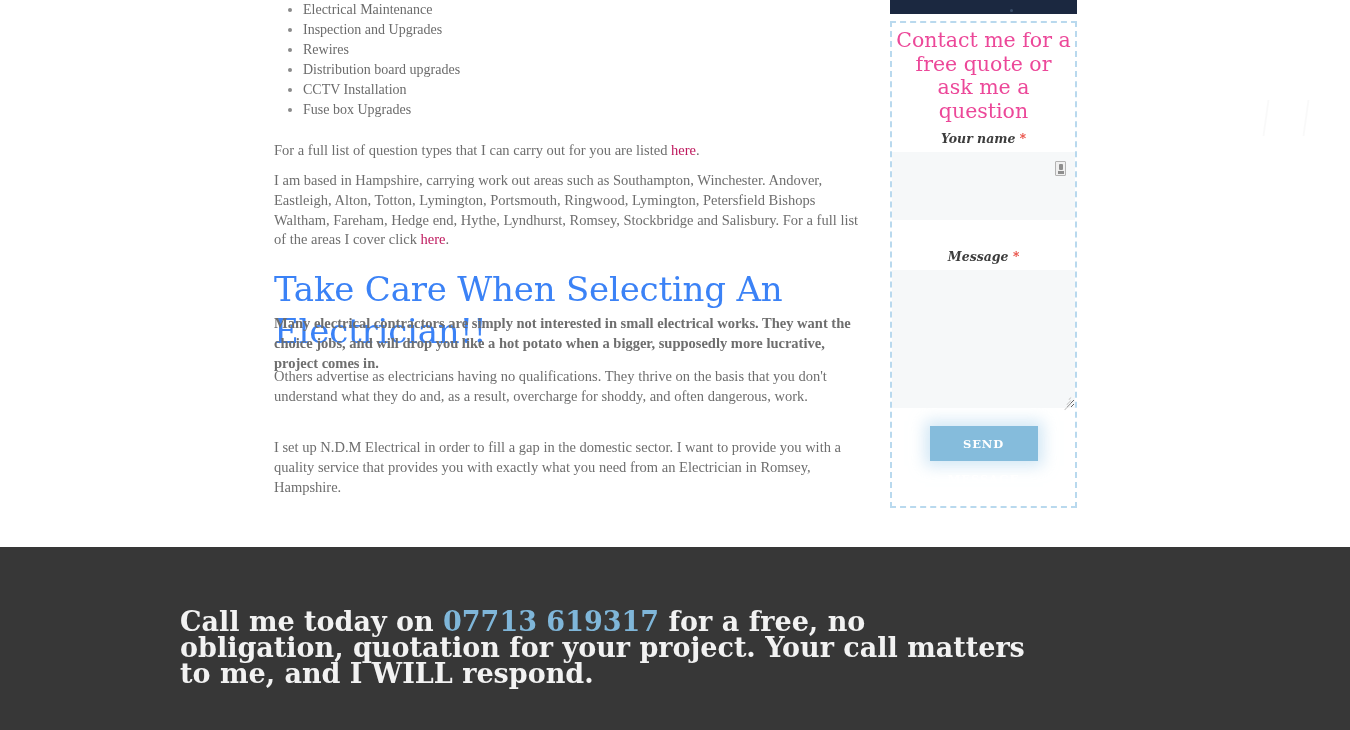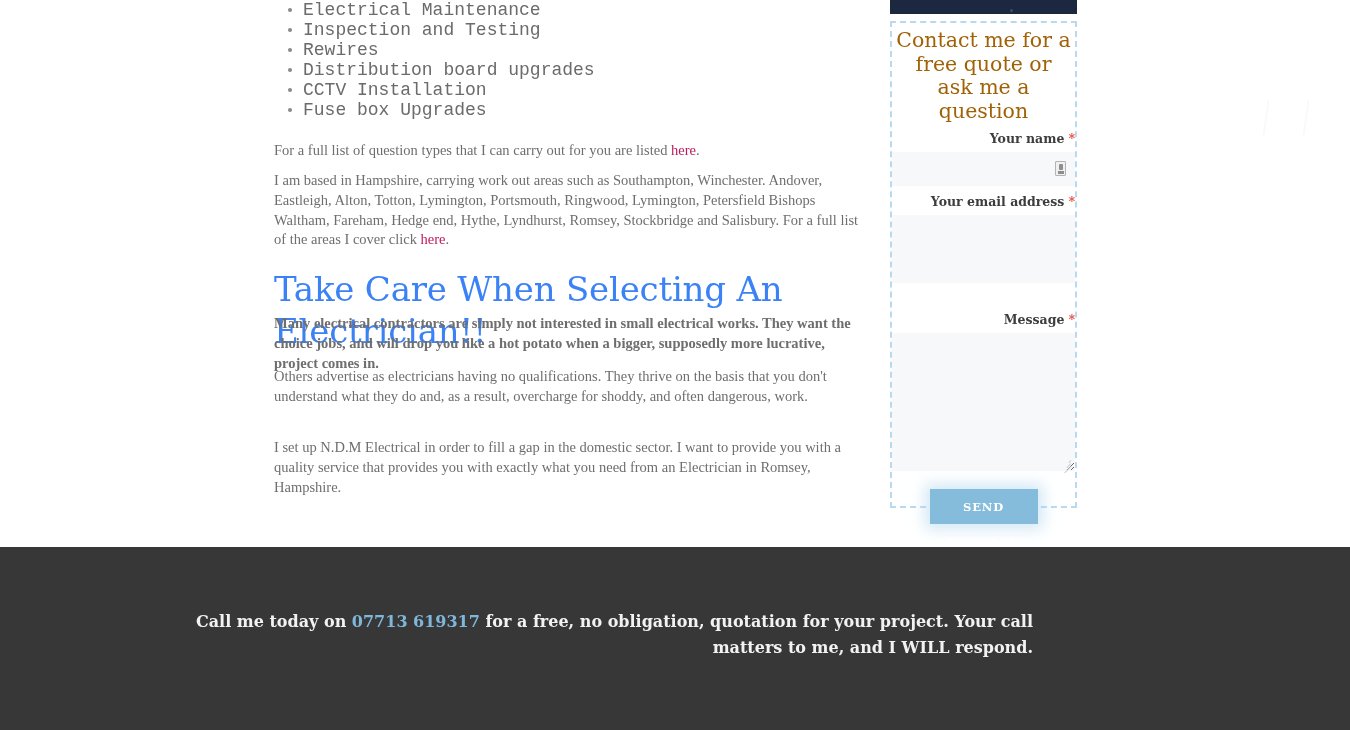--- a/index.html
+++ b/index.html
@@ -25,24 +25,24 @@
     width: 592px;
   }
   .service-list {
     list-style: none;
     margin: 0;
     padding: 0;
   }
   .service-list li {
     position: relative;
     padding-left: 29px;
-    font-size: 18px;
+    font-size: 14px;
     line-height: 20px;
     color: #6b6b6b;
-    font-family: Liberation Mono, monospace;
+    font-family: Liberation Serif, serif;
   }
   .service-list li::before {
     content: "";
     position: absolute;
     left: 14px;
     top: 8px;
     width: 4px;
     height: 4px;
     border-radius: 50%;
     background: #8a8a8a;
@@ -113,34 +113,35 @@
     background: #ffffff;
     padding: 0;
   }
   .form-title {
     margin: 0;
     padding: 6px 3px 0 3px;
     font-size: 20.5px;
     line-height: 23.5px;
     font-weight: 400;
     text-align: center;
-    color: #a16207;
+    color: #ec4899;
     font-family: "DejaVu Serif", "Liberation Serif", serif;
   }
   .field-block { margin: 0; }
   .field-label {
     display: block;
-    text-align: right;
+    text-align: center;
     font-size: 12.5px;
     line-height: 14px;
     font-weight: bold;
     color: #3d3d3d;
     font-family: "DejaVu Serif", "Liberation Serif", serif;
     padding-top: 9px;
     padding-bottom: 6px;
+    font-style: italic;
   }
   .req { color: #e8443a; font-size: 12px; }
   .text-input {
     display: block;
     width: 183px;
     margin: 0 auto;
     height: 34px;
     background: #f6f8f9;
     border: none;
     outline: none;
@@ -234,22 +235,22 @@
     top: 547px;
     width: 1350px;
     height: 183px;
     background: #373737;
   }
   .footer-cta {
     position: absolute;
     left: 0;
     top: 62px;
     width: 1213px;
-    text-align: right;
-    font-size: 16px;
+    text-align: left;
+    font-size: 27px;
     line-height: 26px;
     font-weight: bold;
     color: #f2f2f2;
     font-family: "DejaVu Serif", "Liberation Serif", serif;
     padding: 0 180px;
   }
   .phone {
     color: #7fb6d9;
     text-decoration: none;
   }
@@ -267,21 +268,21 @@
 </style>
 </head>
 <body>
 
 <div class="page">
 
   <div class="content">
 
     <ul class="service-list">
       <li><span>Electrical Maintenance</span></li>
-      <li><span>Inspection and Testing</span></li>
+      <li><span>Inspection and Upgrades</span></li>
       <li><span>Rewires</span></li>
       <li><span>Distribution board upgrades</span></li>
       <li><span>CCTV Installation</span></li>
       <li><span>Fuse box Upgrades</span></li>
     </ul>
 
     <p class="para p1"><span>For a full list of question types that I can carry out for you are listed </span><a class="link" href="#">here</a><span>.</span></p>
 
     <p class="para p2"><span>I am based in Hampshire, carrying work out areas such as Southampton, Winchester. Andover, Eastleigh, Alton, Totton, Lymington, Portsmouth, Ringwood, Lymington, Petersfield Bishops Waltham, Fareham, Hedge end, Hythe, Lyndhurst, Romsey, Stockbridge and Salisbury. For a full list of the areas I cover click </span><a class="link" href="#">here</a><span>.</span></p>
 
@@ -303,24 +304,20 @@
       <h3 class="form-title">Contact me for a free quote or ask me a question</h3>
 
       <div class="field-block">
         <label class="field-label"><span>Your name</span> <span class="req">*</span></label>
         <div class="name-wrap">
           <input class="text-input" type="text" placeholder="" style="">
           <span class="autofill-icon"></span>
         </div>
       </div>
 
-      <div class="field-block">
-        <label class="field-label"><span>Your email address</span> <span class="req">*</span></label>
-        <input class="text-input" type="text" placeholder="" style="">
-      </div>
 
       <div class="field-block">
         <input class="text-input" type="text" placeholder="" style="">
       </div>
 
       <div class="field-block" style="position:relative;margin-top:21px;">
         <label class="field-label"><span>Message</span> <span class="req">*</span></label>
         <textarea class="message-area" placeholder="" style=""></textarea>
         <span class="resize-grip">
             <i></i>

